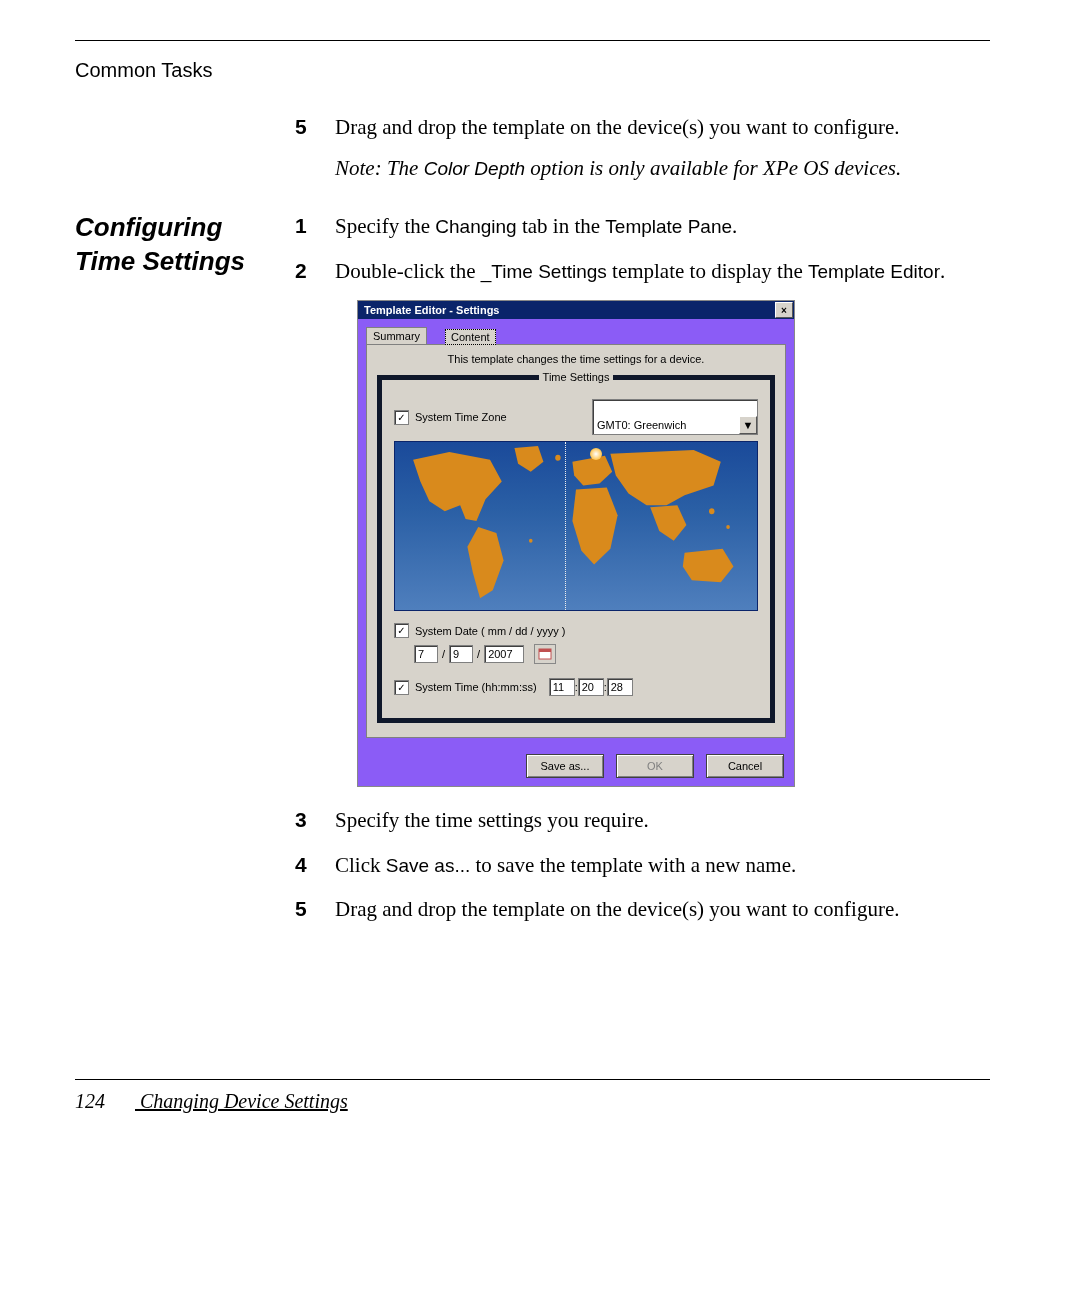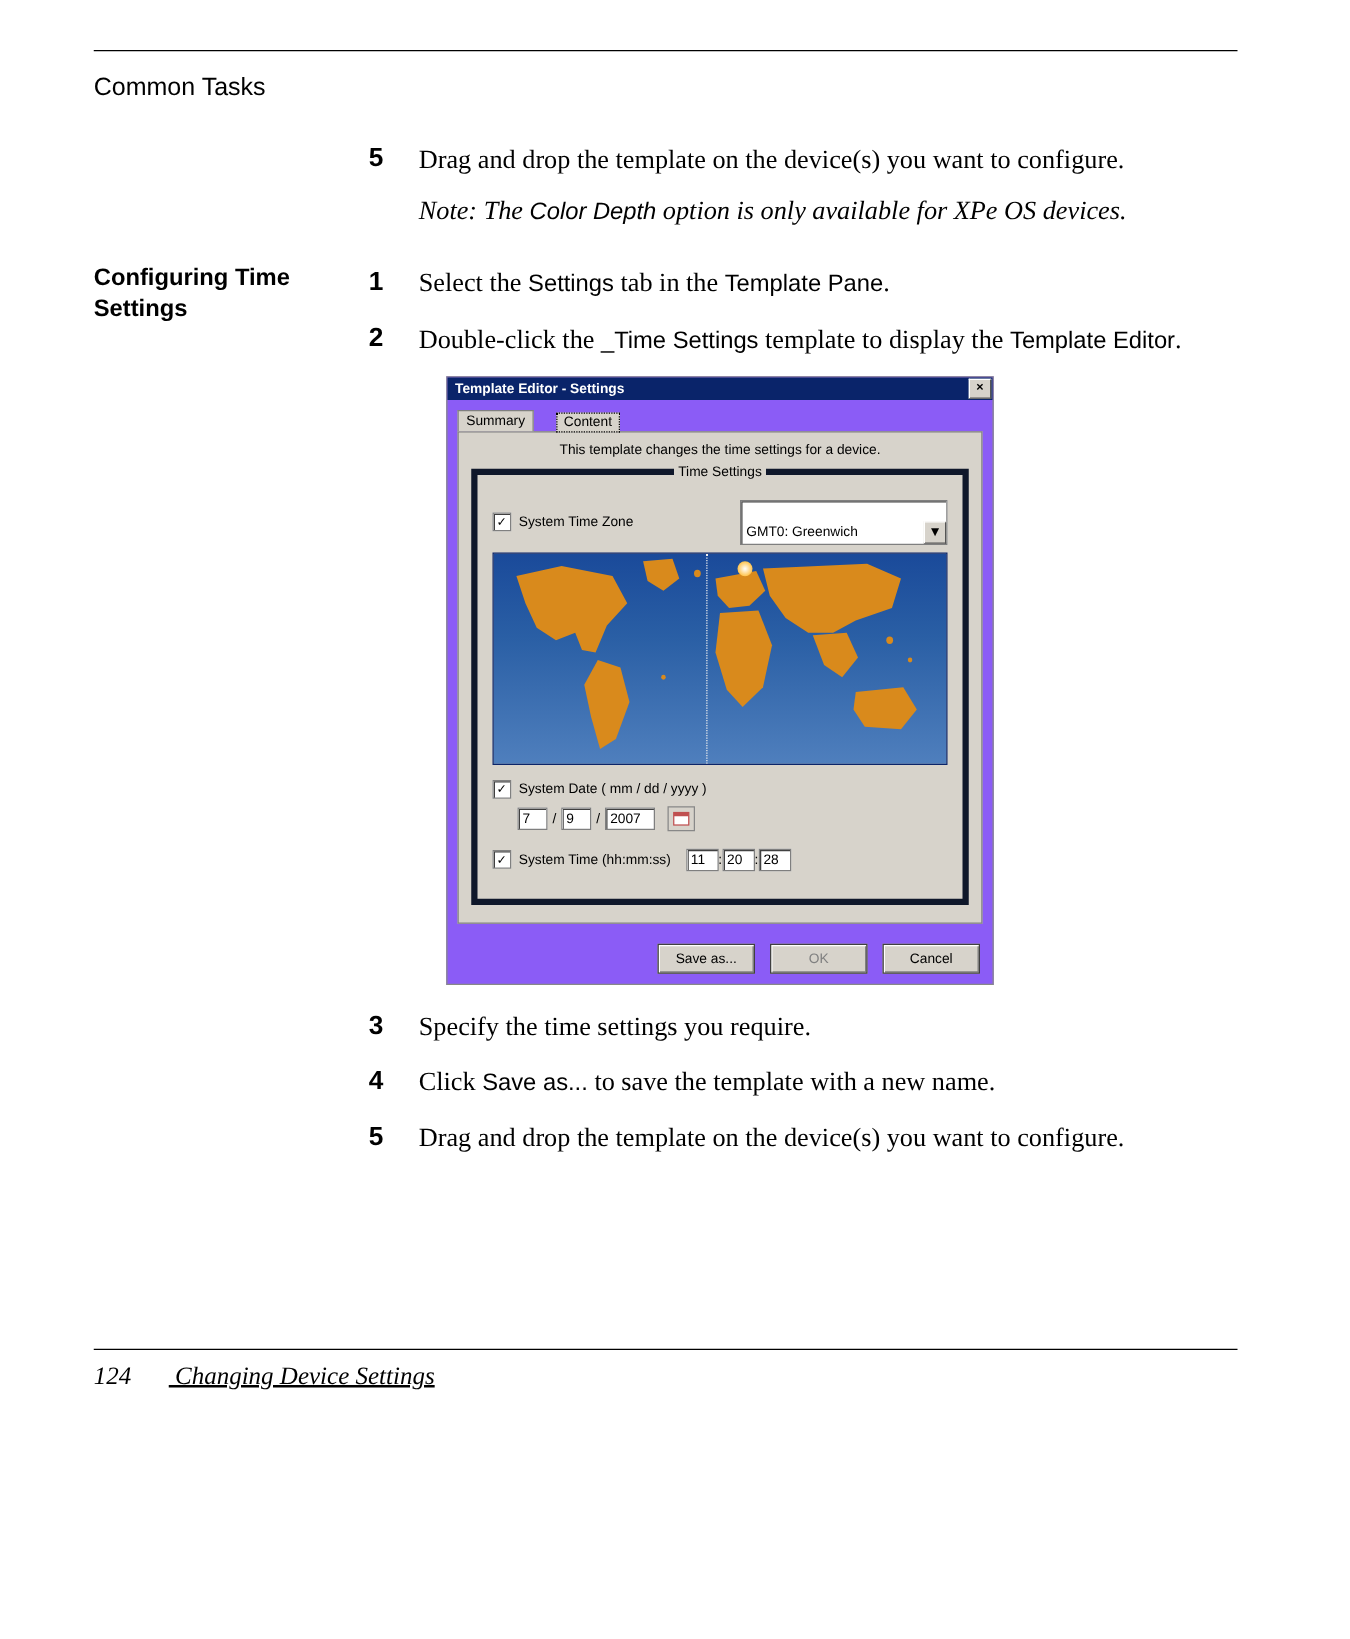--- a/index.html
+++ b/index.html
@@ -30,22 +30,23 @@
   }
   .side-col {
     width: 220px;
     flex: 0 0 220px;
     padding-right: 10px;
     box-sizing: border-box;
   }
   .side-heading {
     font-family: Arial, Helvetica, sans-serif;
     font-weight: bold;
-    font-size: 19px;
+    font-size: 26px;
     line-height: 1.3;
+    font-style: italic;
   }
   .main-col {
     flex: 1;
   }
   ol.steps {
     list-style: none;
     padding: 0;
     margin: 0;
     font-size: 21px;
     line-height: 1.45;
@@ -222,21 +223,21 @@
 
   <div class="two-col">
     <div class="side-col">
       <div class="side-heading">Configuring Time Settings</div>
     </div>
     <div class="main-col">
       <ol class="steps">
         <li>
           <span class="num">1</span>
           <span class="txt">
-            <span>Select the </span><span class="ui">Settings</span><span> tab in the </span><span class="ui">Template Pane</span><span>.</span>
+            <span>Specify the </span><span class="ui">Changing</span><span> tab in the </span><span class="ui">Template Pane</span><span>.</span>
           </span>
         </li>
         <li>
           <span class="num">2</span>
           <span class="txt">
             <span>Double-click the </span><span class="ui">_Time Settings</span><span> template to display the </span><span class="ui">Template Editor</span><span>.</span>
           </span>
         </li>
       </ol>
 

